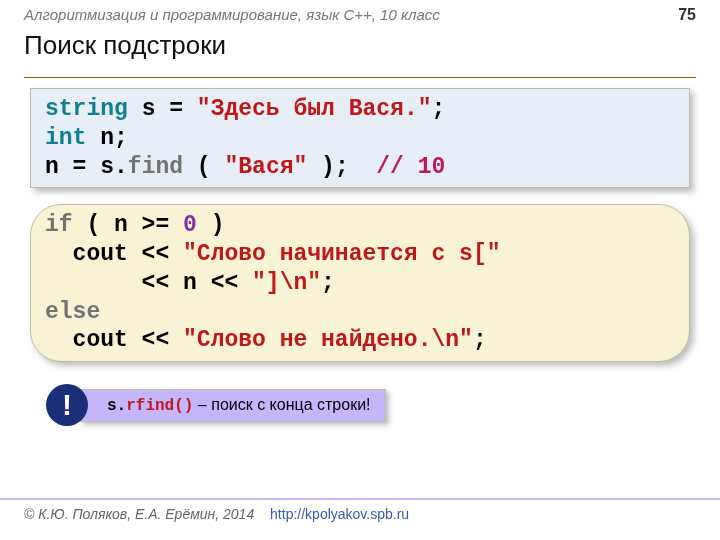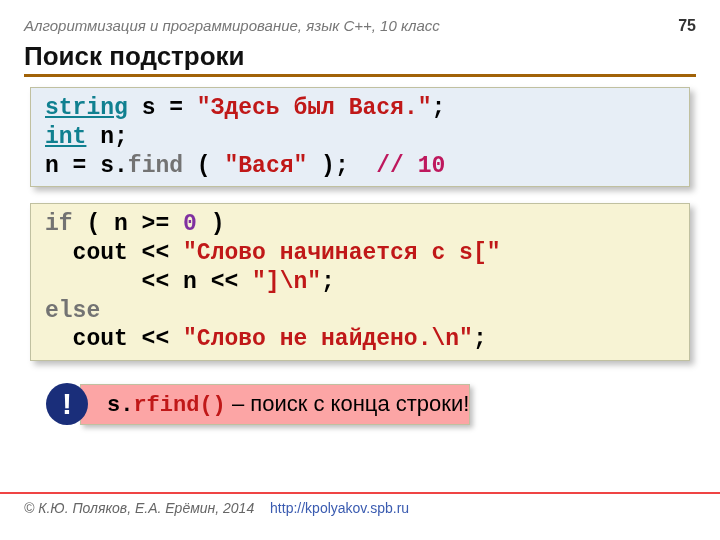--- a/index.html
+++ b/index.html
@@ -4,60 +4,60 @@
 <style>
   * { box-sizing: border-box; margin: 0; padding: 0; }
   body {
     width: 720px; height: 540px;
     background: #fff;
     font-family: Arial, sans-serif;
     position: relative;
     overflow: hidden;
   }
   .header {
-    padding: 17px 24px 2px 24px;
+    padding: 6px 24px 2px 24px;
     display: flex;
     justify-content: space-between;
     align-items: baseline;
   }
   .header-subject {
     font-style: italic;
     color: #777;
     font-size: 15px;
   }
   .header-page {
     color: #333;
     font-size: 16px;
     font-weight: bold;
   }
   .title-wrap {
     padding: 4px 24px 0 24px;
   }
   .title {
     font-size: 26px;
-    font-weight: bold;
+    font-weight: normal;
     color: #111;
-    border-bottom: 3px solid #a16207;
-    padding-bottom: 2px;
+    border-bottom: 1px solid #a16207;
+    padding-bottom: 16px;
   }
   .code-block {
     margin: 10px 30px 0 30px;
     border: 1px solid #c0c0a0;
     box-shadow: 4px 4px 6px rgba(0,0,0,0.25);
     padding: 6px 14px 6px 14px;
     font-family: "Courier New", monospace;
     font-size: 23px;
     font-weight: bold;
     line-height: 1.25;
     white-space: pre;
   }
   .cb1 { background: #e7eef6; }
-  .cb2 { background: #f7f3d4; margin-top: 16px; }
+  .cb2 { background: #f7f3d4; margin-top: 16px; border-radius: 31px; }
   .kw-blue { color: #737373; }
-  .kw-teal { color: #108090; text-decoration: underline; }
+  .kw-teal { color: #108090; }
   .lit-red { color: #c01818; }
   .lit-green { color: #be185d; }
   .lit-purple { color: #8030a0; }
   .txt-black { color: #000; }
   .note-row {
     margin: 22px 30px 0 46px;
     display: flex;
     align-items: center;
     gap: 12px;
   }
@@ -69,35 +69,35 @@
     font-size: 30px;
     font-weight: bold;
     display: flex;
     align-items: center;
     justify-content: center;
     flex-shrink: 0;
     z-index: 2;
     margin-right: -20px;
   }
   .note-box {
-    background: #fca5a5;
+    background: #c4b5fd;
     border: 1px solid #c0c0a0;
     box-shadow: 3px 3px 5px rgba(0,0,0,0.25);
-    padding: 6px 0 6px 26px;
-    font-size: 22px;
+    padding: 6px 14px 6px 26px;
+    font-size: 16px;
   }
   .note-code {
     font-family: "Courier New", monospace;
     font-weight: bold;
   }
   .note-red { color: #c01818; }
   .footer {
     position: absolute;
-    bottom: 16px; left: 0; right: 0;
-    border-top: 2px solid #ef4444;
+    bottom: 10px; left: 0; right: 0;
+    border-top: 2px solid #c4b5fd;
     padding: 6px 24px 8px 24px;
     font-size: 14px;
   }
   .footer-authors { font-style: italic; color: #666; }
   .footer-url { color: #3a5bb0; margin-left: 12px; }
 </style>
 </head>
 <body>
 
 <div class="header">

